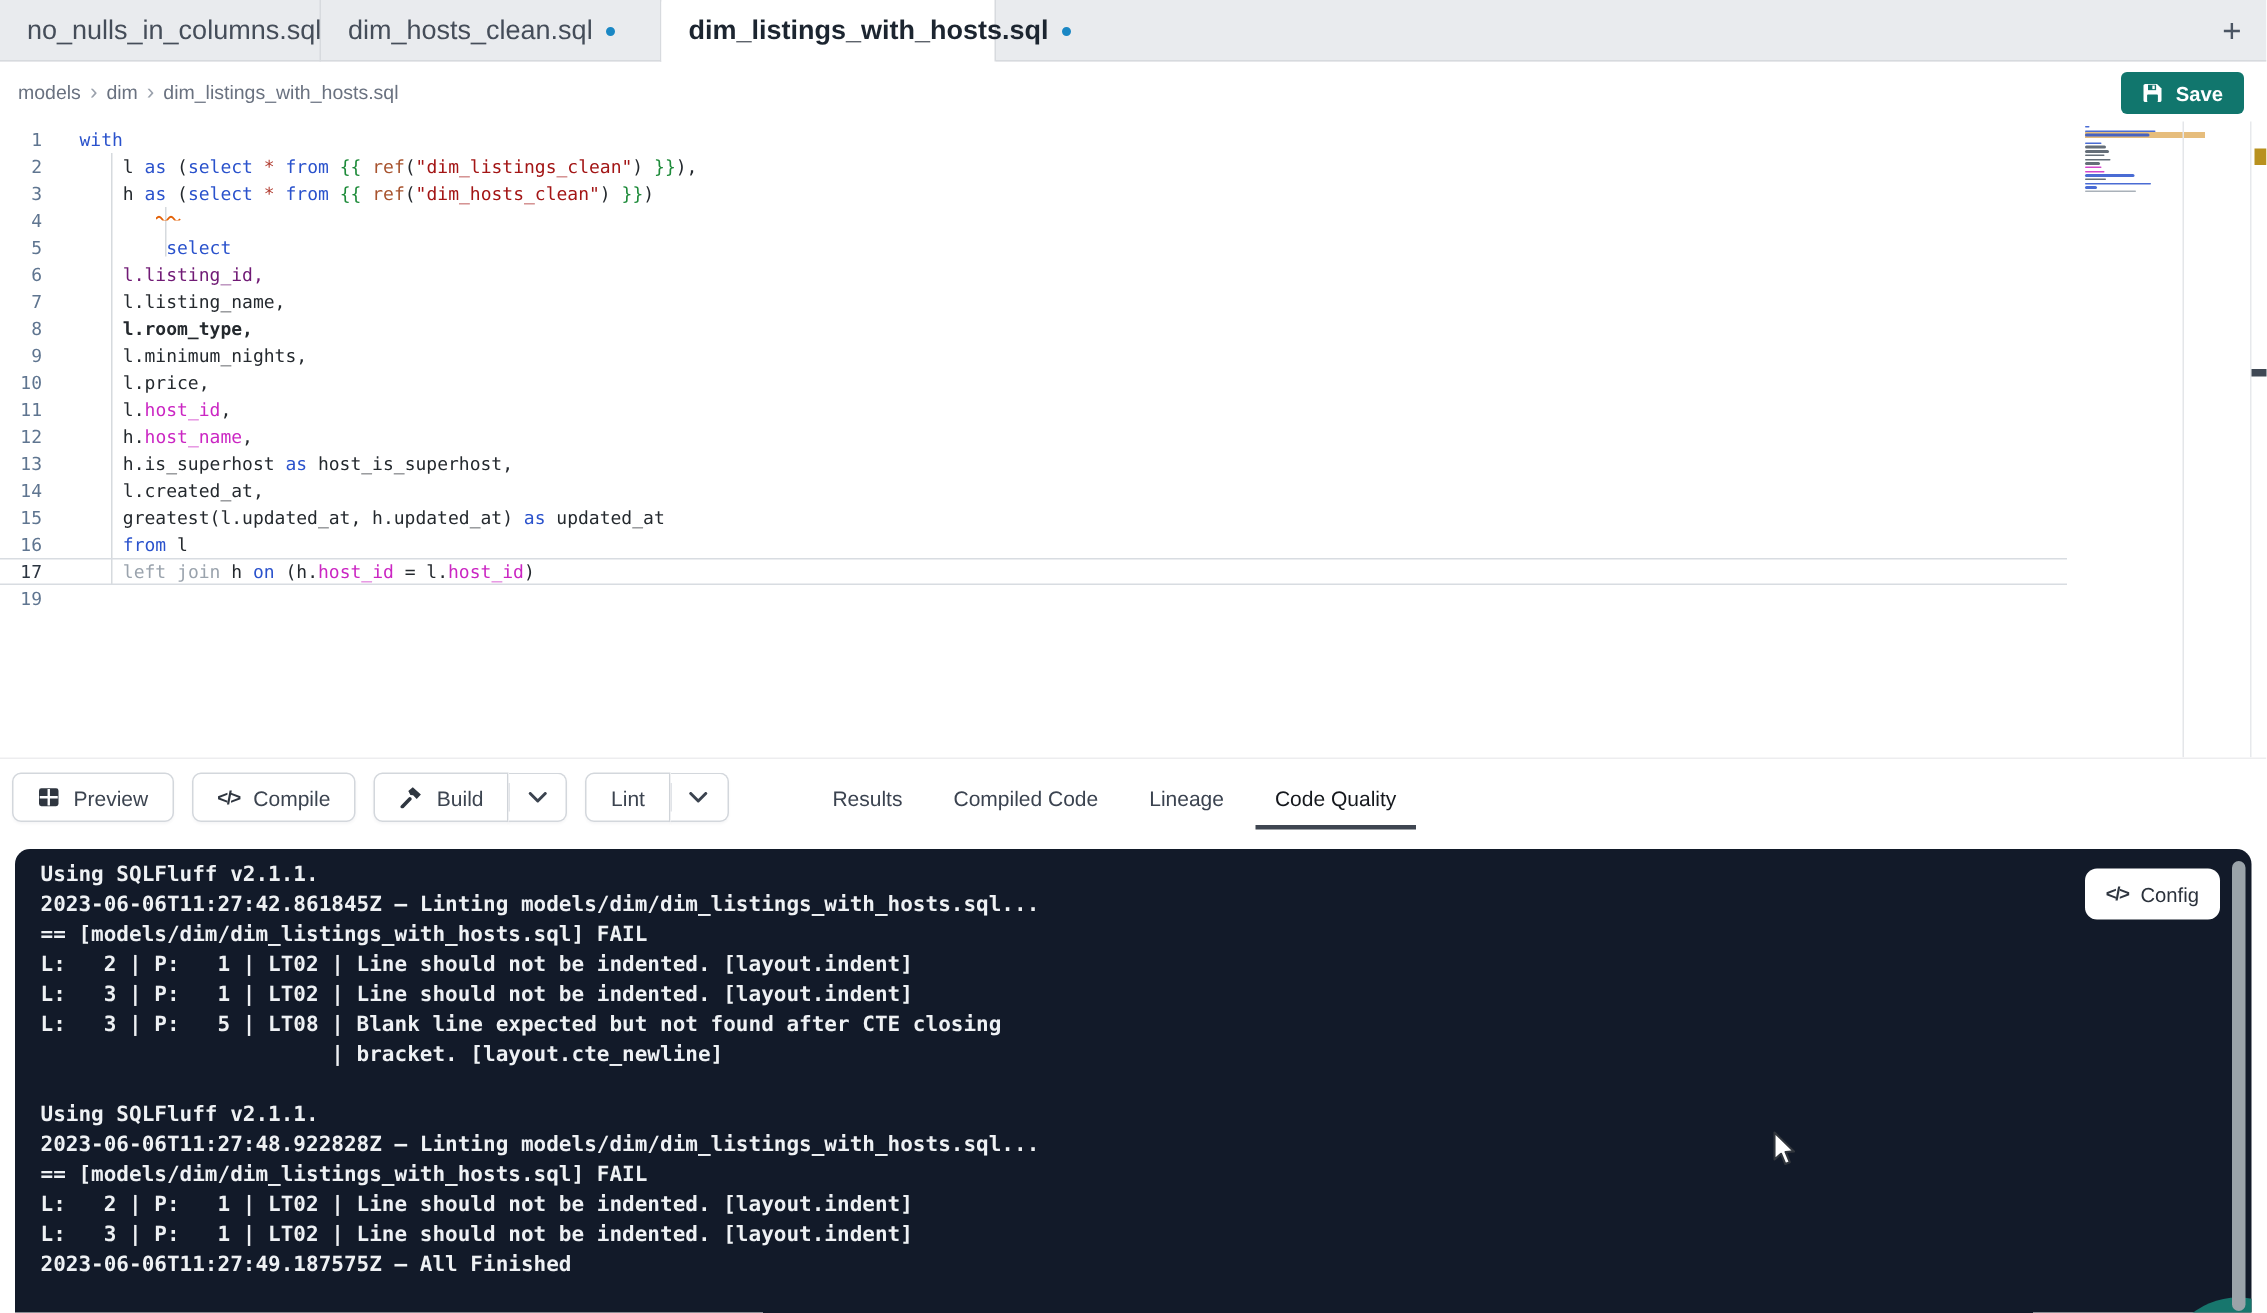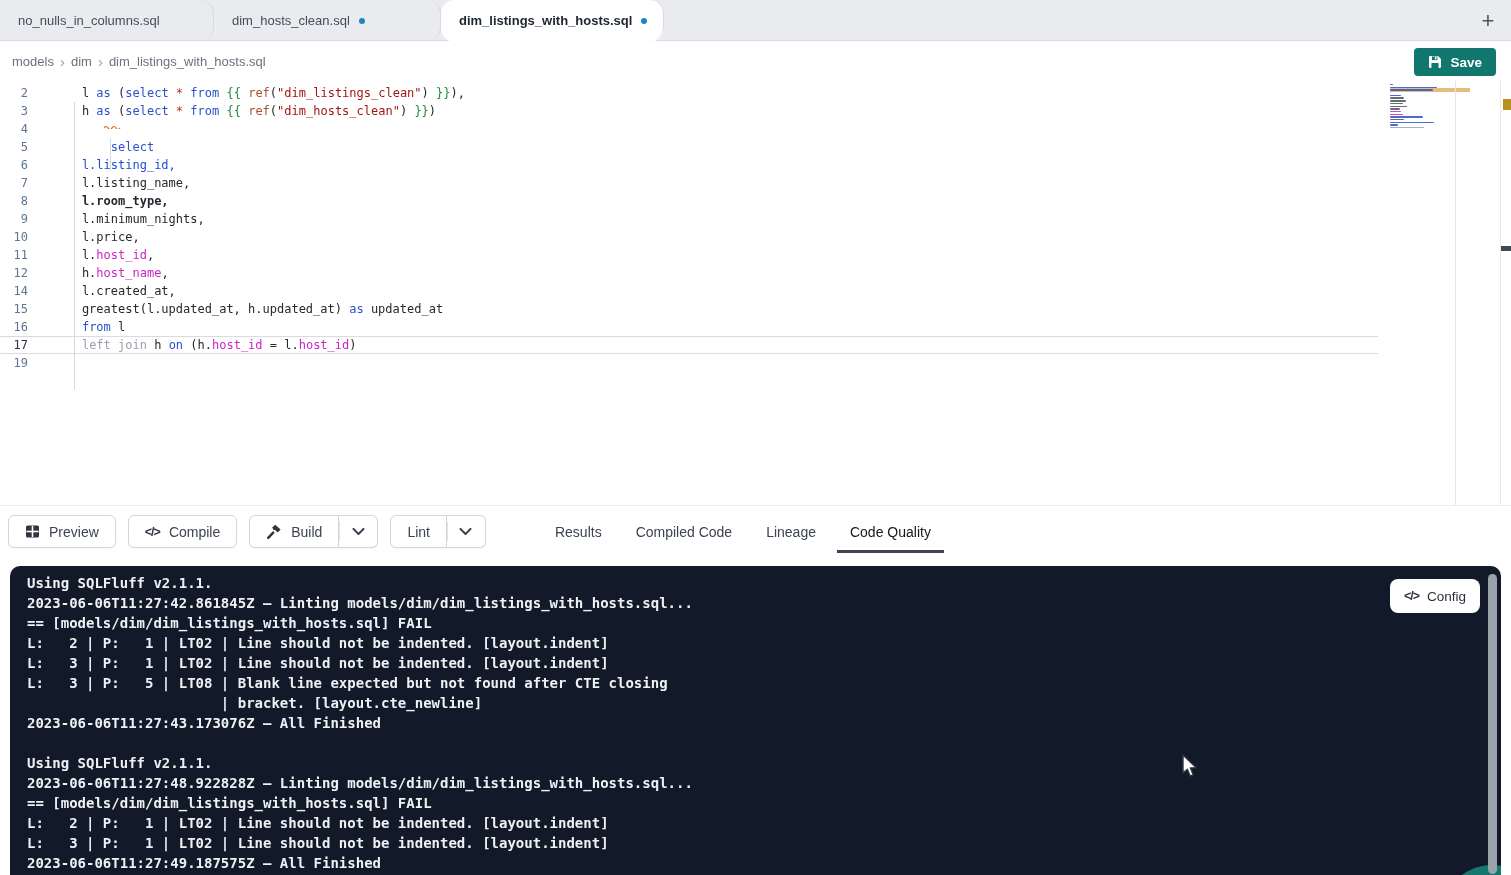--- a/index.html
+++ b/index.html
@@ -4,21 +4,21 @@
 <style>
   * { margin:0; padding:0; box-sizing:border-box; }
   html,body { width:1511px; height:875px; overflow:hidden; background:#fff;
               font-family:"Liberation Sans", sans-serif; }
   body { position:relative; }
 
   
   .tabbar { position:absolute; left:0; top:0; width:1511px; height:41px;
             background:#e9ebee; border-bottom:1px solid #d7dade; display:flex; }
   .tab { height:41px; display:flex; align-items:center; gap:9px; padding:0 18px;
-         border-right:1px solid #d7dade; font-size:13px; color:#454d59; cursor:default;border-radius:14px; }
+         border-right:1px solid #d7dade; font-size:18px; color:#454d59; cursor:default; }
   .tab .dot { width:6px; height:6px; border:3px solid #1a87c4; border-radius:50%;
               background:#eaf4fb; flex:none; }
   .tab.active { background:#fff; font-weight:bold; color:#1c2530; box-shadow:0 1px 0 #fff; }
   .newtab { position:absolute; right:8px; top:6px; width:30px; height:30px; display:flex;
             align-items:center; justify-content:center; font-size:22px; color:#4b5563; }
 
   
   .crumbrow { position:absolute; left:0; top:42px; width:1511px; height:39px; background:#fff;
               display:flex; align-items:center; padding-left:12px; }
   .crumb { font-size:13px; color:#6a7280; }
@@ -124,33 +124,35 @@
       <rect x="3.4" y="8" width="7.2" height="5" rx="0.6" fill="#11766d"></rect>
     </svg>
     <span>Save</span>
   </button>
 </div>
 
 <div class="editor">
   <div class="indent-guide ig-long"></div>
   <div class="indent-guide ig-short"></div>
   <div class="code-lines">
+      <div class="code-line"><span class="gutter">1</span><span style="color: rgb(42, 82, 204);">with</span></div>
       <div class="code-line"><span class="gutter">2</span><span style="color: rgb(36, 41, 46);">    l </span><span style="color: rgb(42, 82, 204);">as</span><span style="color: rgb(36, 41, 46);"> (</span><span style="color: rgb(42, 82, 204);">select</span><span style="color: rgb(36, 41, 46);"> </span><span style="color: rgb(176, 58, 46);">*</span><span style="color: rgb(36, 41, 46);"> </span><span style="color: rgb(42, 82, 204);">from</span><span style="color: rgb(36, 41, 46);"> </span><span style="color: rgb(30, 139, 58);">{{</span><span style="color: rgb(36, 41, 46);"> </span><span style="color: rgb(168, 84, 47);">ref</span><span style="color: rgb(36, 41, 46);">(</span><span style="color: rgb(163, 21, 21);">"dim_listings_clean"</span><span style="color: rgb(36, 41, 46);">)</span><span style="color: rgb(36, 41, 46);"> </span><span style="color: rgb(30, 139, 58);">}}</span><span style="color: rgb(36, 41, 46);">),</span></div>
       <div class="code-line"><span class="gutter">3</span><span style="color: rgb(36, 41, 46);">    h </span><span style="color: rgb(42, 82, 204);">as</span><span style="color: rgb(36, 41, 46);"> (</span><span style="color: rgb(42, 82, 204);">select</span><span style="color: rgb(36, 41, 46);"> </span><span style="color: rgb(176, 58, 46);">*</span><span style="color: rgb(36, 41, 46);"> </span><span style="color: rgb(42, 82, 204);">from</span><span style="color: rgb(36, 41, 46);"> </span><span style="color: rgb(30, 139, 58);">{{</span><span style="color: rgb(36, 41, 46);"> </span><span style="color: rgb(168, 84, 47);">ref</span><span style="color: rgb(36, 41, 46);">(</span><span style="color: rgb(163, 21, 21);">"dim_hosts_clean"</span><span style="color: rgb(36, 41, 46);">)</span><span style="color: rgb(36, 41, 46);"> </span><span style="color: rgb(30, 139, 58);">}}</span><span style="color: rgb(36, 41, 46);">)</span><span class="squiggle"><svg width="17" height="4" viewBox="0 0 17 4">
             <path d="M0 3 Q2 0 4 3 T8 3 T12 3 T16 3" fill="none" stroke="#e36209" stroke-width="1.2"></path>
           </svg></span></div>
       <div class="code-line"><span class="gutter">4</span></div>
       <div class="code-line"><span class="gutter">5</span><span style="color: rgb(36, 41, 46);">        </span><span style="color: rgb(42, 82, 204);">select</span></div>
-      <div class="code-line"><span class="gutter">6</span><span style="color: #1d4ed8; margin-top: 11px;">    l.listing_id,</span></div>
+      <div class="code-line"><span class="gutter">6</span><span style="color: #701a75; margin-top: 11px;">    l.listing_id,</span></div>
       <div class="code-line"><span class="gutter">7</span><span style="color: rgb(36, 41, 46);">    l.listing_name,</span></div>
       <div class="code-line"><span class="gutter">8</span><span style="color: rgb(36, 41, 46); font-weight: bold;">    l.room_type,</span></div>
       <div class="code-line"><span class="gutter">9</span><span style="color: rgb(36, 41, 46);">    l.minimum_nights,</span></div>
       <div class="code-line"><span class="gutter">10</span><span style="color: rgb(36, 41, 46);">    l.price,</span></div>
       <div class="code-line"><span class="gutter">11</span><span style="color: rgb(36, 41, 46);">    l.</span><span style="color: rgb(203, 38, 195);">host_id</span><span style="color: rgb(36, 41, 46);">,</span></div>
       <div class="code-line"><span class="gutter">12</span><span style="color: rgb(36, 41, 46);">    h.</span><span style="color: rgb(203, 38, 195);">host_name</span><span style="color: rgb(36, 41, 46);">,</span></div>
+      <div class="code-line"><span class="gutter">13</span><span style="color: rgb(36, 41, 46);">    h.is_superhost </span><span style="color: rgb(42, 82, 204);">as</span><span style="color: rgb(36, 41, 46);"> host_is_superhost,</span></div>
       <div class="code-line"><span class="gutter">14</span><span style="color: rgb(36, 41, 46);">    l.created_at,</span></div>
       <div class="code-line"><span class="gutter">15</span><span style="color: rgb(36, 41, 46);">    greatest(l.updated_at, h.updated_at) </span><span style="color: rgb(42, 82, 204);">as</span><span style="color: rgb(36, 41, 46);"> updated_at</span></div>
       <div class="code-line"><span class="gutter">16</span><span style="color: rgb(36, 41, 46);">    </span><span style="color: rgb(42, 82, 204);">from</span><span style="color: rgb(36, 41, 46);"> l</span></div>
       <div class="code-line active"><span class="gutter">17</span><span style="color: rgb(36, 41, 46);">    </span><span style="color: rgb(154, 163, 173);">left join</span><span style="color: rgb(36, 41, 46);"> h </span><span style="color: rgb(42, 82, 204);">on</span><span style="color: rgb(36, 41, 46);"> (h.</span><span style="color: rgb(203, 38, 195);">host_id</span><span style="color: rgb(36, 41, 46);"> = l.</span><span style="color: rgb(203, 38, 195);">host_id</span><span style="color: rgb(36, 41, 46);">)</span></div>
       <div class="code-line"><span class="gutter">19</span></div>
     </div>
 
   <div class="minimap">
     <div class="mm-hl"></div>
   <div class="mm-line" style="width: 3.28px; background: rgb(42, 82, 204);"></div>
@@ -242,21 +244,20 @@
 
 <div class="terminal">
   <div class="term-lines">
       <div class="term-line">Using SQLFluff v2.1.1.</div>
       <div class="term-line">2023-06-06T11:27:42.861845Z — Linting models/dim/dim_listings_with_hosts.sql...</div>
       <div class="term-line">== [models/dim/dim_listings_with_hosts.sql] FAIL</div>
       <div class="term-line">L:   2 | P:   1 | LT02 | Line should not be indented. [layout.indent]</div>
       <div class="term-line">L:   3 | P:   1 | LT02 | Line should not be indented. [layout.indent]</div>
       <div class="term-line">L:   3 | P:   5 | LT08 | Blank line expected but not found after CTE closing</div>
       <div class="term-line">                       | bracket. [layout.cte_newline]</div>
-      <div class="term-line">2023-06-06T11:27:43.173076Z — All Finished</div>
       <div class="term-line"></div>
       <div class="term-line">Using SQLFluff v2.1.1.</div>
       <div class="term-line">2023-06-06T11:27:48.922828Z — Linting models/dim/dim_listings_with_hosts.sql...</div>
       <div class="term-line">== [models/dim/dim_listings_with_hosts.sql] FAIL</div>
       <div class="term-line">L:   2 | P:   1 | LT02 | Line should not be indented. [layout.indent]</div>
       <div class="term-line">L:   3 | P:   1 | LT02 | Line should not be indented. [layout.indent]</div>
       <div class="term-line">2023-06-06T11:27:49.187575Z — All Finished</div>
     </div>
   <button class="configbtn">
     <span class="icon-code">&lt;/&gt;</span>

